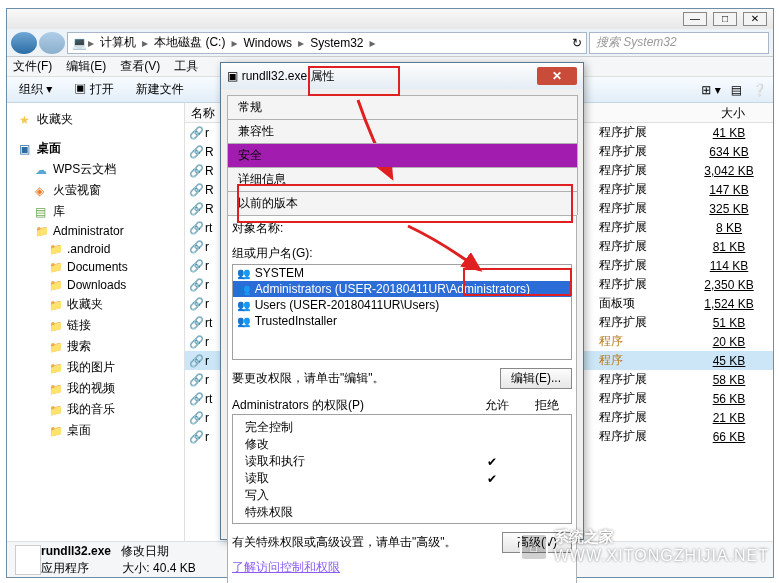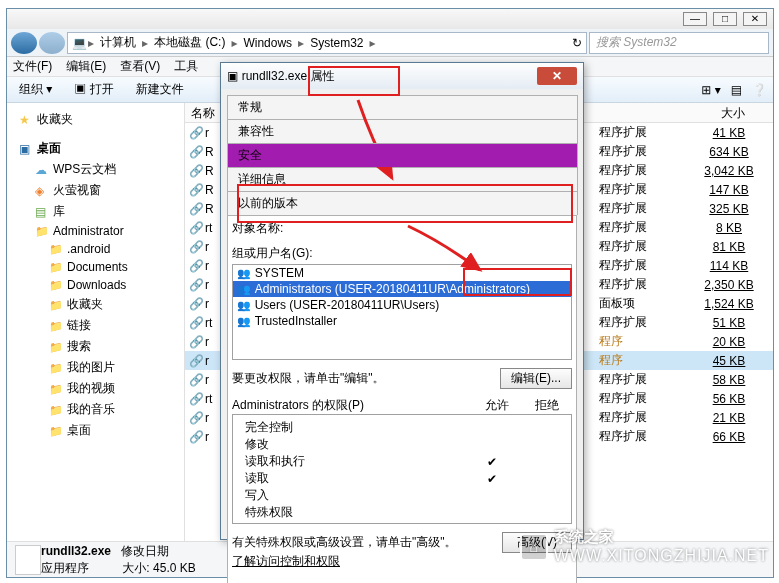--- a/index.html
+++ b/index.html
@@ -81,21 +81,21 @@
 .permhdr { display: flex; margin-top: 6px; }
 .permhdr .pname { flex: 1; }
 .permhdr .pcol { width: 50px; text-align: center; }
 .permlist { border: 1px solid #a0a0a0; height: 110px; padding: 4px; }
 .permrow { display: flex; height: 17px; align-items: center; }
 .permrow .pname { flex: 1; padding-left: 8px; }
 .permrow .pcol { width: 50px; text-align: center; }
 
 .advrow { display: flex; align-items: center; margin-top: 8px; }
 .advrow .txt { flex: 1; }
-.link { color: #000000; text-decoration: underline; display: inline-block; margin-top: 0; }
+.link { color: #8b5cf6; text-decoration: underline; display: inline-block; margin-top: 6px; }
 
 .dlgbtns { display: flex; justify-content: flex-end; gap: 8px; padding: 6px 10px; }
 .dlgbtns .winbtn.primary { border: 1px solid #3a76b8; box-shadow: 0 0 2px #6aa7e0; }
 
 
 .anno { position: absolute; border: 2px solid #e02020; pointer-events: none; }
 .arrow { position: absolute; pointer-events: none; }
 
 
 .wm { position: absolute; right: 10px; bottom: 18px; color: #fff; opacity: .9; display: flex; align-items: center; gap: 6px; text-shadow: 0 0 3px rgba(0,0,0,.6); }
@@ -353,21 +353,21 @@
   </div>
 
   <div class="statusbar">
     <div class="thumb"></div>
     <div>
       <div><b>rundll32.exe</b>
         &nbsp;&nbsp;<span>修改日期</span></div>
       <div><span>应用程序</span>
         &nbsp;&nbsp;&nbsp;&nbsp;&nbsp;&nbsp;&nbsp;&nbsp;
         <span>大小:</span>
-        <span>45.0 KB</span></div>
+        <span>40.4 KB</span></div>
     </div>
   </div>
 </div>
 
 <div class="props">
   <div class="props-title">
     <span>▣</span>&nbsp;
     <span>rundll32.exe 属性</span>
     <span class="spacer"></span>
     <div class="close">✕</div>

